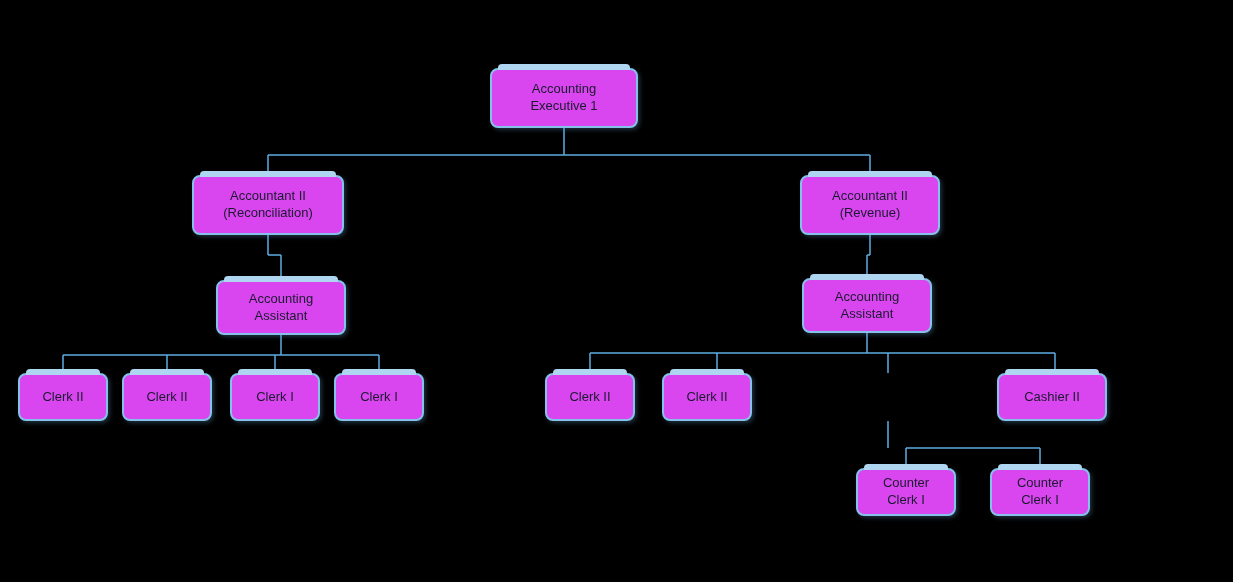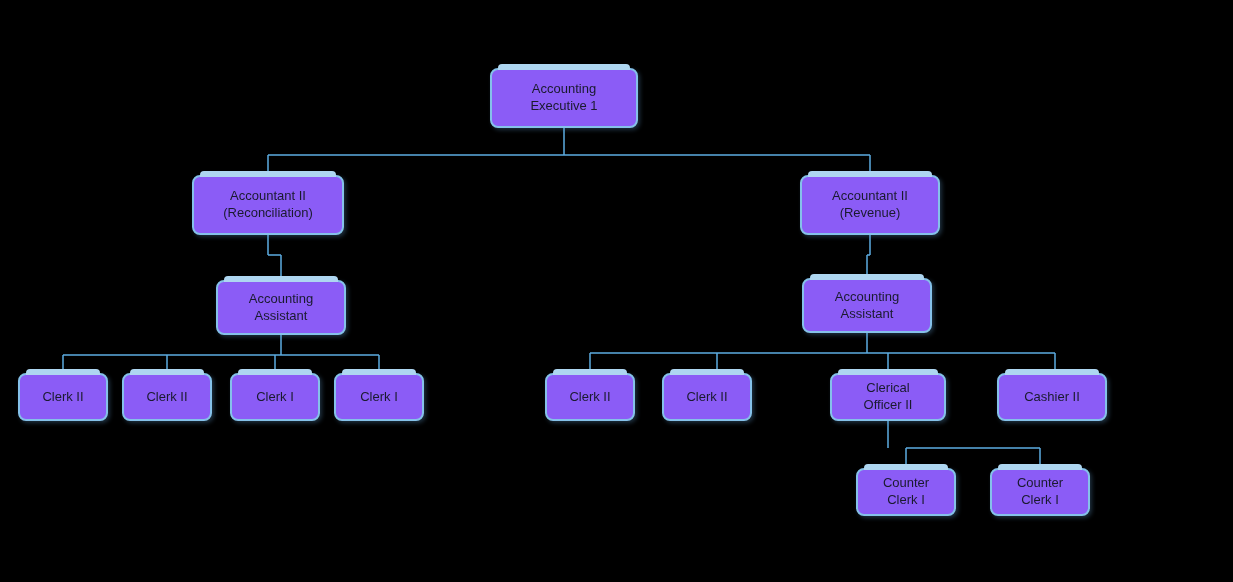--- a/index.html
+++ b/index.html
@@ -21,21 +21,21 @@
     svg.connectors {
       position: absolute;
       top: 0; left: 0;
       width: 1233px;
       height: 582px;
       pointer-events: none;
     }
 
     .node {
       position: absolute;
-      background: #8b5cf6;
+      background: #d946ef;
       border: 2px solid #85c1e9;
       border-radius: 8px;
       display: flex;
       align-items: center;
       justify-content: center;
       text-align: center;
       font-size: 13px;
       font-weight: 500;
       color: #1a1a2e;
       padding: 4px 6px;
@@ -124,23 +124,20 @@
   <div class="node" style="left:334px; top:373px; width:90px; height:48px;">
     <span>Clerk I</span>
   </div>
 
   <div class="node" style="left:545px; top:373px; width:90px; height:48px;">
     <span>Clerk II</span>
   </div>
   <div class="node" style="left:662px; top:373px; width:90px; height:48px;">
     <span>Clerk II</span>
   </div>
-  <div class="node" style="left:830px; top:373px; width:116px; height:48px;">
-    <span>Clerical<br>Officer II</span>
-  </div>
   <div class="node" style="left:997px; top:373px; width:110px; height:48px;text-align:center;">
     <span>Cashier II</span>
   </div>
 
   <div class="node" style="left:856px; top:468px; width:100px; height:48px;">
     <span>Counter<br>Clerk I</span>
   </div>
   <div class="node" style="left:990px; top:468px; width:100px; height:48px;">
     <span>Counter<br>Clerk I</span>
   </div>

